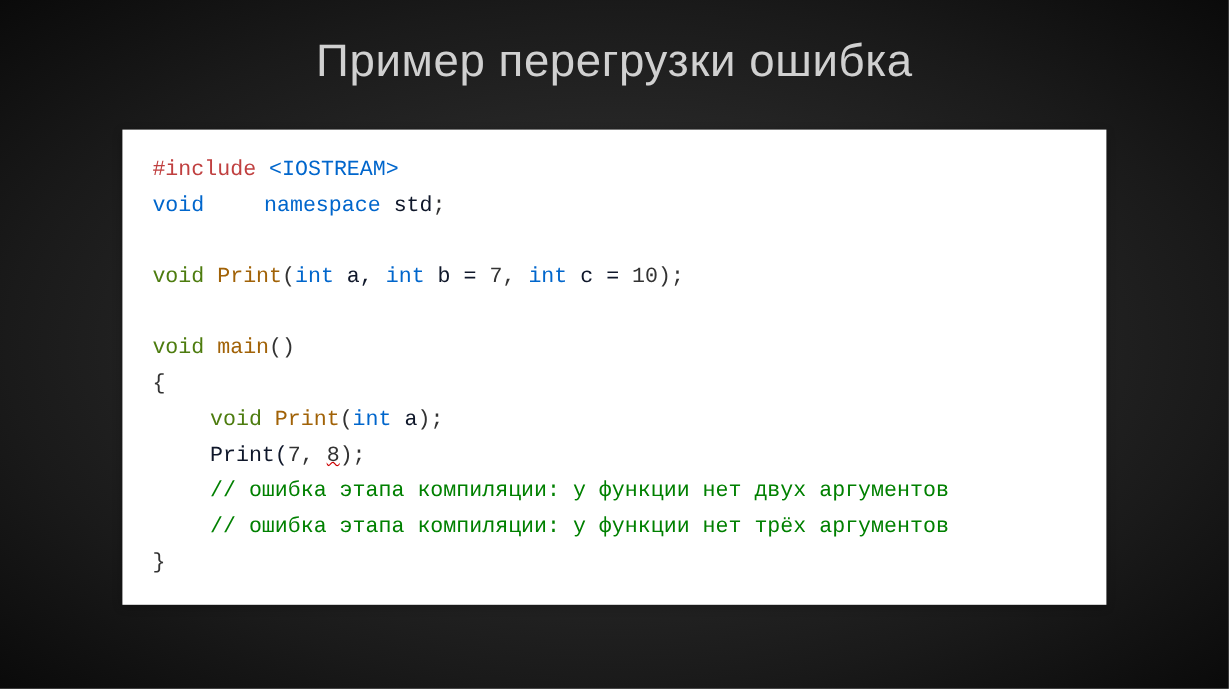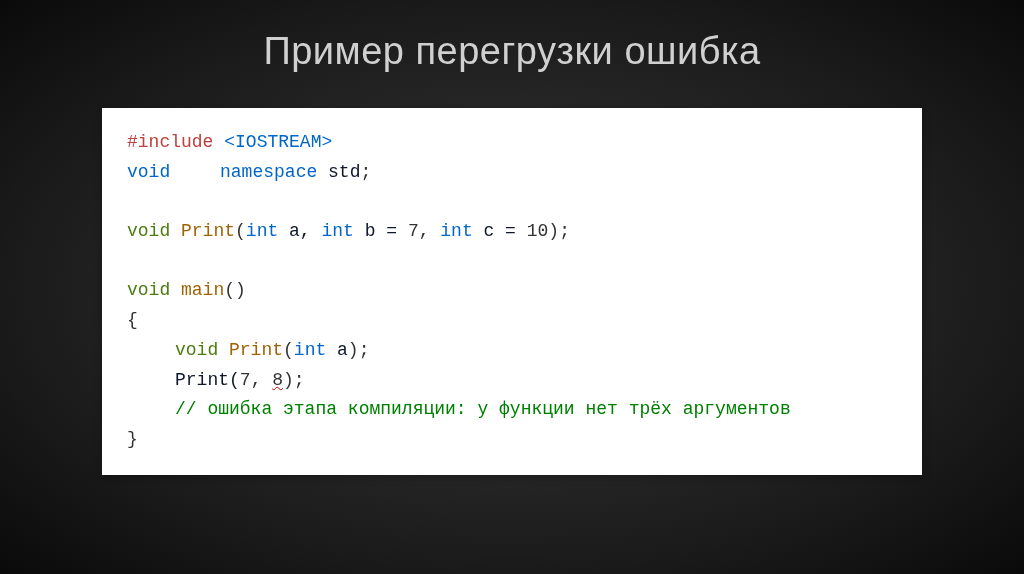--- a/index.html
+++ b/index.html
@@ -61,16 +61,17 @@
   <div class="code-box">
     <div class="code-line"><span class="kw-preproc">#include</span><span class="kw-include"> &lt;IOSTREAM&gt;</span></div>
     <div class="code-line"><span class="kw-type">void</span><span class="kw-namespace"> namespace </span><span class="plain">std</span><span class="punct">;</span></div>
     <div class="code-line">&nbsp;</div>
     <div class="code-line"><span class="kw-void">void</span><span class="func-name"> Print</span><span class="punct">(</span><span class="kw-type">int</span><span class="plain"> a, </span><span class="kw-type">int</span><span class="plain"> b = </span><span class="number">7</span><span class="punct">, </span><span class="kw-type">int</span><span class="plain"> c = </span><span class="number">10</span><span class="punct">)</span><span class="punct">;</span></div>
     <div class="code-line">&nbsp;</div>
     <div class="code-line"><span class="kw-void">void</span><span class="func-name"> main</span><span class="punct">()</span></div>
     <div class="code-line"><span class="punct">{</span></div>
     <div class="code-line"><span class="indent"></span><span class="kw-void">void</span><span class="func-name"> Print</span><span class="punct">(</span><span class="kw-type">int</span><span class="plain"> a</span><span class="punct">)</span><span class="punct">;</span></div>
     <div class="code-line"><span class="indent"></span><span class="plain">Print(</span><span class="number">7</span><span class="punct">, </span><span class="number wavy">8</span><span class="punct">);</span></div>
+    <div class="code-line"><span class="indent"></span><span class="comment">// </span><span class="comment">ошибка этапа компиляции: у функции нет двух аргументов</span></div>
     <div class="code-line"><span class="indent"></span><span class="comment">// </span><span class="comment">ошибка этапа компиляции: у функции нет трёх аргументов</span></div>
     <div class="code-line"><span class="punct">}</span></div>
   </div>
 </div>
 
 </body></html>

